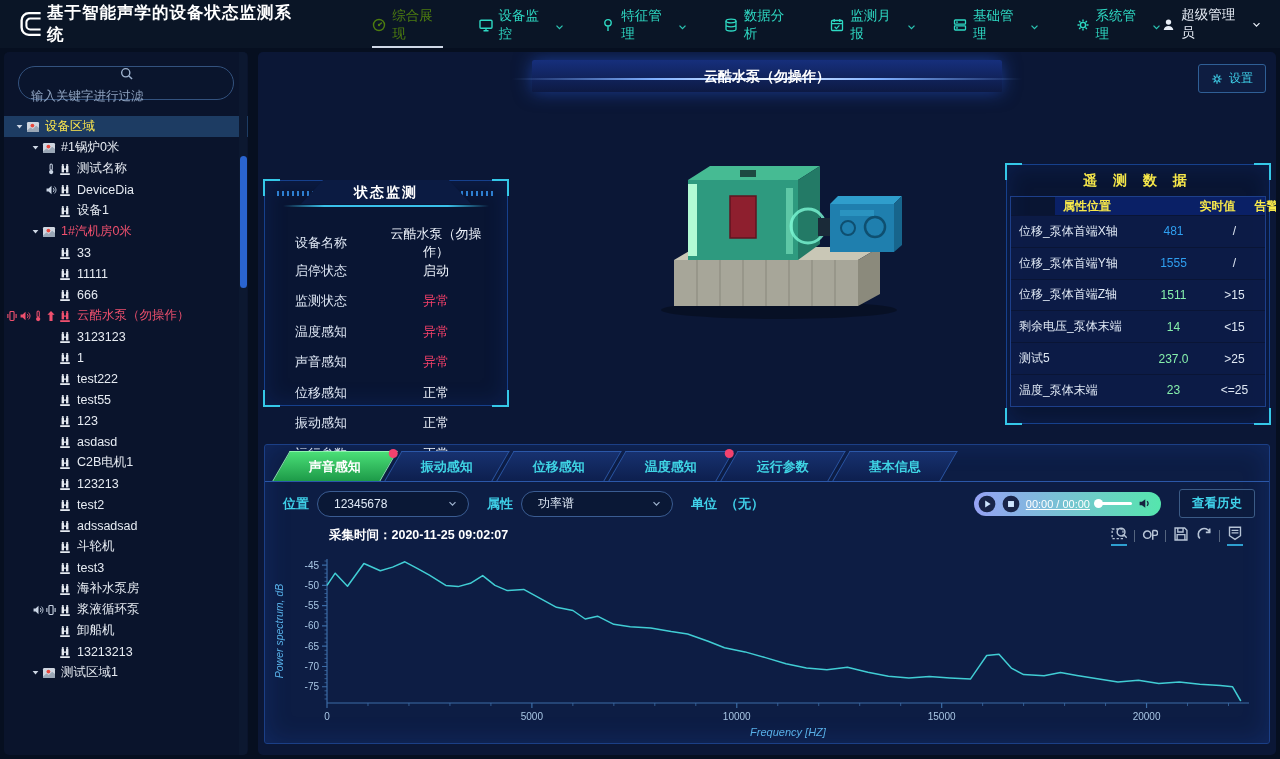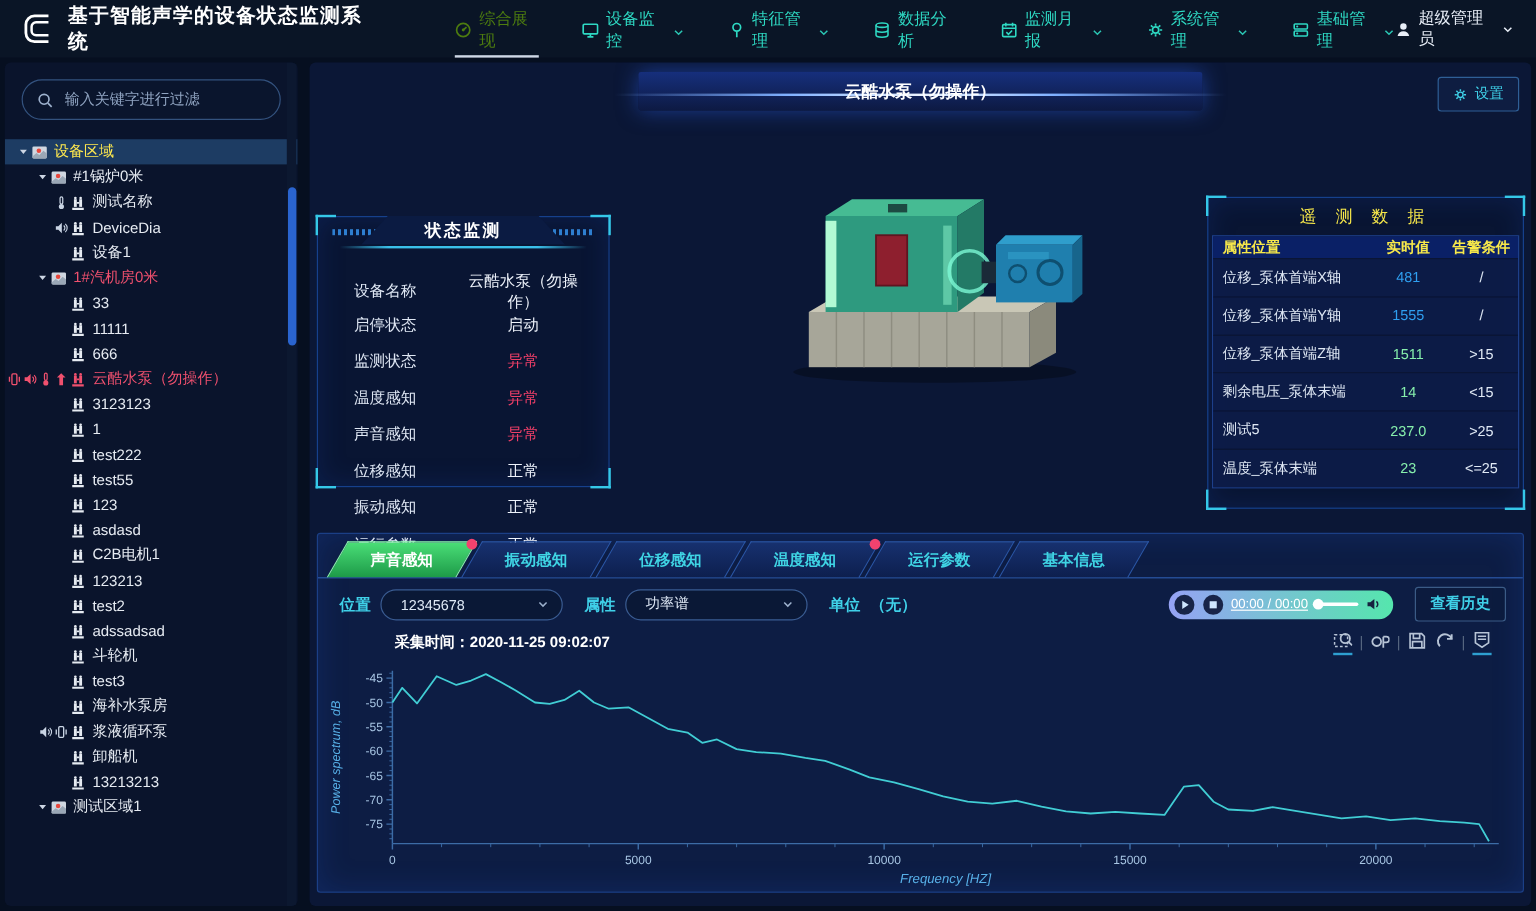--- a/index.html
+++ b/index.html
@@ -1,32 +1,32 @@
 <!DOCTYPE html>
 <html><head>
 <meta charset="utf-8">
 <style>
   html,body{margin:0;padding:0;background:#060f20;width:1280px;height:759px;overflow:hidden;
     font-family:"Liberation Sans","DejaVu Sans",sans-serif;-webkit-font-smoothing:antialiased;}
   
   .navbar{height:48px;background:#0a1526;display:flex;align-items:center;padding:0 18px;box-sizing:border-box;}
-  .logo{display:flex;align-items:center;gap:10px;}
+  .logo{display:flex;align-items:center;gap:0;}
   .app-title{color:#fff;font-size:16.5px;font-weight:bold;letter-spacing:1px;}
   .nav-menu{display:flex;align-items:center;gap:36px;margin-left:72px;}
   .nav-item{display:flex;align-items:center;gap:6px;color:#2ed9c3;font-size:13.5px;cursor:pointer;height:48px;box-sizing:border-box;padding-top:2px;}
   .nav-item .ic{width:14px;height:14px;}
   .nav-item.active{color:#4d7c0f;border-bottom:2px solid #cfd8e6;padding-top:4px;}
   .nav-item .chev{width:11px;height:11px;opacity:.9;}
   .nav-user{margin-left:auto;display:flex;align-items:center;gap:6px;color:#e8eef7;font-size:13.5px;cursor:pointer;}
   .nav-user .ic{width:13px;height:13px;}
   
   .layout{display:flex;height:703px;padding:4px;gap:10px;box-sizing:content-box;}
   
   .sidebar{width:244px;background:#0a142c;border-radius:5px;position:relative;flex-shrink:0;overflow:hidden;}
-  .search-box{margin:14px 14px 8px 14px;height:32px;border:1px solid #33527e;border-radius:17px;display:flex;align-items:center;padding:0 12px;gap:8px;background:rgba(10,22,46,.6);}
+  .search-box{margin:14px 14px 8px 14px;height:32px;border:1px solid #33527e;border-radius:17px;display:flex;align-items:center;padding:0 12px;gap:8px;background:rgba(10,22,46,.6);flex-direction:column;}
   .search-box .ic{width:13px;height:13px;color:#9db1cd;flex-shrink:0;}
   .search-box input{background:transparent;border:none;outline:none;color:#d8e2f0;font-size:12.5px;width:100%;font-family:inherit;}
   .search-box input::placeholder{color:#8fa3c0;}
   .tree{padding-top:8px;}
   .trow{position:relative;display:flex;align-items:center;height:21px;font-size:12.5px;color:#e6ebf2;cursor:pointer;white-space:nowrap;}
   .trow.sel{background:#1d3c63;}
   .caret{width:14px;display:inline-flex;justify-content:center;color:#cdd6e4;flex-shrink:0;}
   .caret .ic{width:9px;height:9px;}
   .ticon{display:inline-flex;margin-right:5px;flex-shrink:0;}
   .ticon .ic{width:14px;height:14px;}
@@ -57,24 +57,24 @@
   .sp-underline{position:absolute;top:24px;left:50%;transform:translateX(-50%);width:206px;height:2px;background:linear-gradient(90deg,transparent,#3ac0ea 20%,#3ac0ea 80%,transparent);}
   .dots{position:absolute;top:10px;width:44px;height:5px;background-image:repeating-linear-gradient(90deg,#2e7fd0 0 2px,transparent 2px 5px);}
   .dots.l{left:12px;}.dots.r{right:12px;}
   .status-rows{position:absolute;top:44px;left:30px;right:18px;}
   .srow{display:grid;grid-template-columns:88px 1fr;align-items:center;height:30.5px;font-size:13px;}
   .slabel{color:#dfe7f4;}
   .svalue{text-align:center;color:#eef3fb;}
   .svalue.alarm{color:#ef3f68;}
   
   .tele-panel{right:6px;top:112px;width:262px;height:258px;}
-  .tele-title{text-align:center;color:#f7e84a;font-weight:normal;font-size:14px;letter-spacing:6px;margin-top:7px;}
+  .tele-title{text-align:center;color:#f7e84a;font-weight:bold;font-size:14px;letter-spacing:6px;margin-top:7px;}
   .tele-table{margin:6px 3px 0 3px;border:1px solid #1d3f8a;font-size:12px;}
   .trh,.trr{display:grid;grid-template-columns:132px 61px 61px;}
-  .trh{background:#0a2066;color:#f7e84a;font-weight:bold;height:18px;align-items:center;}
+  .trh{background:#0a2066;color:#f7e84a;font-weight:bold;height:18px;align-items:center;margin-left:44px;}
   .trr{background:rgba(13,28,74,.85);color:#dfe8f4;height:30.8px;align-items:center;border-top:1px solid #0a1535;}
   .tc{padding-left:8px;}
   .tcc{text-align:center;padding:0;}
   .tv.info{color:#2f9ff0;}
   .tv.alarm{color:#86efac;}
   
   .bottom-panel{margin:8px 6px 0 6px;height:300px;background:#0d1d44;border:1px solid #1b3f86;border-radius:3px;box-shadow:inset 0 0 26px rgba(30,80,200,.22);display:flex;flex-direction:column;box-sizing:border-box;}
   .tabs-row{display:flex;padding:6px 0 0 16px;border-bottom:1px solid #2b57a8;}
   .tab{min-width:106px;height:29px;line-height:29px;transform:skewX(-30deg);margin-right:4px;border:1px solid #2b57a8;border-bottom:none;background:linear-gradient(180deg,#17316f,#0d1f4e);text-align:center;cursor:pointer;}
   .tab>span{display:block;transform:skewX(30deg);color:#3fd4e4;font-weight:bold;font-size:13px;position:relative;}
@@ -173,41 +173,41 @@
         <span class="nlabel">监测月报</span>
         <span class="iw chev" style="display:flex;">
           <svg class="ic" viewBox="0 0 14 14" aria-hidden="true">
             <path d="M3.2 5.2L7 9l3.8-3.8" fill="none" stroke="currentColor" stroke-width="1.6"></path>
           </svg>
         </span>
       </div>
       <div class="nav-item">
         <span class="iw" style="display:flex;">
           <svg class="ic" viewBox="0 0 14 14" aria-hidden="true">
-            <circle cx="7" cy="7" r="2.6" fill="none" stroke="currentColor" stroke-width="1.4"></circle>
-            <path d="M7 1.5v2M7 10.5v2M1.5 7h2M10.5 7h2M3.1 3.1l1.4 1.4M9.5 9.5l1.4 1.4M10.9 3.1L9.5 4.5M4.5 9.5l-1.4 1.4" stroke="currentColor" stroke-width="1.4" fill="none"></path>
-          </svg>
-        </span>
-        <span class="nlabel">系统管理</span>
-        <span class="iw chev" style="display:flex;">
-          <svg class="ic" viewBox="0 0 14 14" aria-hidden="true">
-            <path d="M3.2 5.2L7 9l3.8-3.8" fill="none" stroke="currentColor" stroke-width="1.6"></path>
-          </svg>
-        </span>
-      </div>
-      <div class="nav-item">
-        <span class="iw" style="display:flex;">
-          <svg class="ic" viewBox="0 0 14 14" aria-hidden="true">
             <rect x="1.5" y="2" width="11" height="4.2" rx=".8" fill="none" stroke="currentColor" stroke-width="1.3"></rect>
             <rect x="1.5" y="7.8" width="11" height="4.2" rx=".8" fill="none" stroke="currentColor" stroke-width="1.3"></rect>
             <circle cx="4" cy="4.1" r=".9" fill="currentColor"></circle>
             <circle cx="4" cy="9.9" r=".9" fill="currentColor"></circle>
           </svg>
         </span>
         <span class="nlabel">基础管理</span>
+        <span class="iw chev" style="display:flex;">
+          <svg class="ic" viewBox="0 0 14 14" aria-hidden="true">
+            <path d="M3.2 5.2L7 9l3.8-3.8" fill="none" stroke="currentColor" stroke-width="1.6"></path>
+          </svg>
+        </span>
+      </div>
+      <div class="nav-item">
+        <span class="iw" style="display:flex;">
+          <svg class="ic" viewBox="0 0 14 14" aria-hidden="true">
+            <circle cx="7" cy="7" r="2.6" fill="none" stroke="currentColor" stroke-width="1.4"></circle>
+            <path d="M7 1.5v2M7 10.5v2M1.5 7h2M10.5 7h2M3.1 3.1l1.4 1.4M9.5 9.5l1.4 1.4M10.9 3.1L9.5 4.5M4.5 9.5l-1.4 1.4" stroke="currentColor" stroke-width="1.4" fill="none"></path>
+          </svg>
+        </span>
+        <span class="nlabel">系统管理</span>
         <span class="iw chev" style="display:flex;">
           <svg class="ic" viewBox="0 0 14 14" aria-hidden="true">
             <path d="M3.2 5.2L7 9l3.8-3.8" fill="none" stroke="currentColor" stroke-width="1.6"></path>
           </svg>
         </span>
       </div>
     </nav>
   <div class="nav-user">
     <span class="iw">
         <svg class="ic" viewBox="0 0 14 14" aria-hidden="true">

